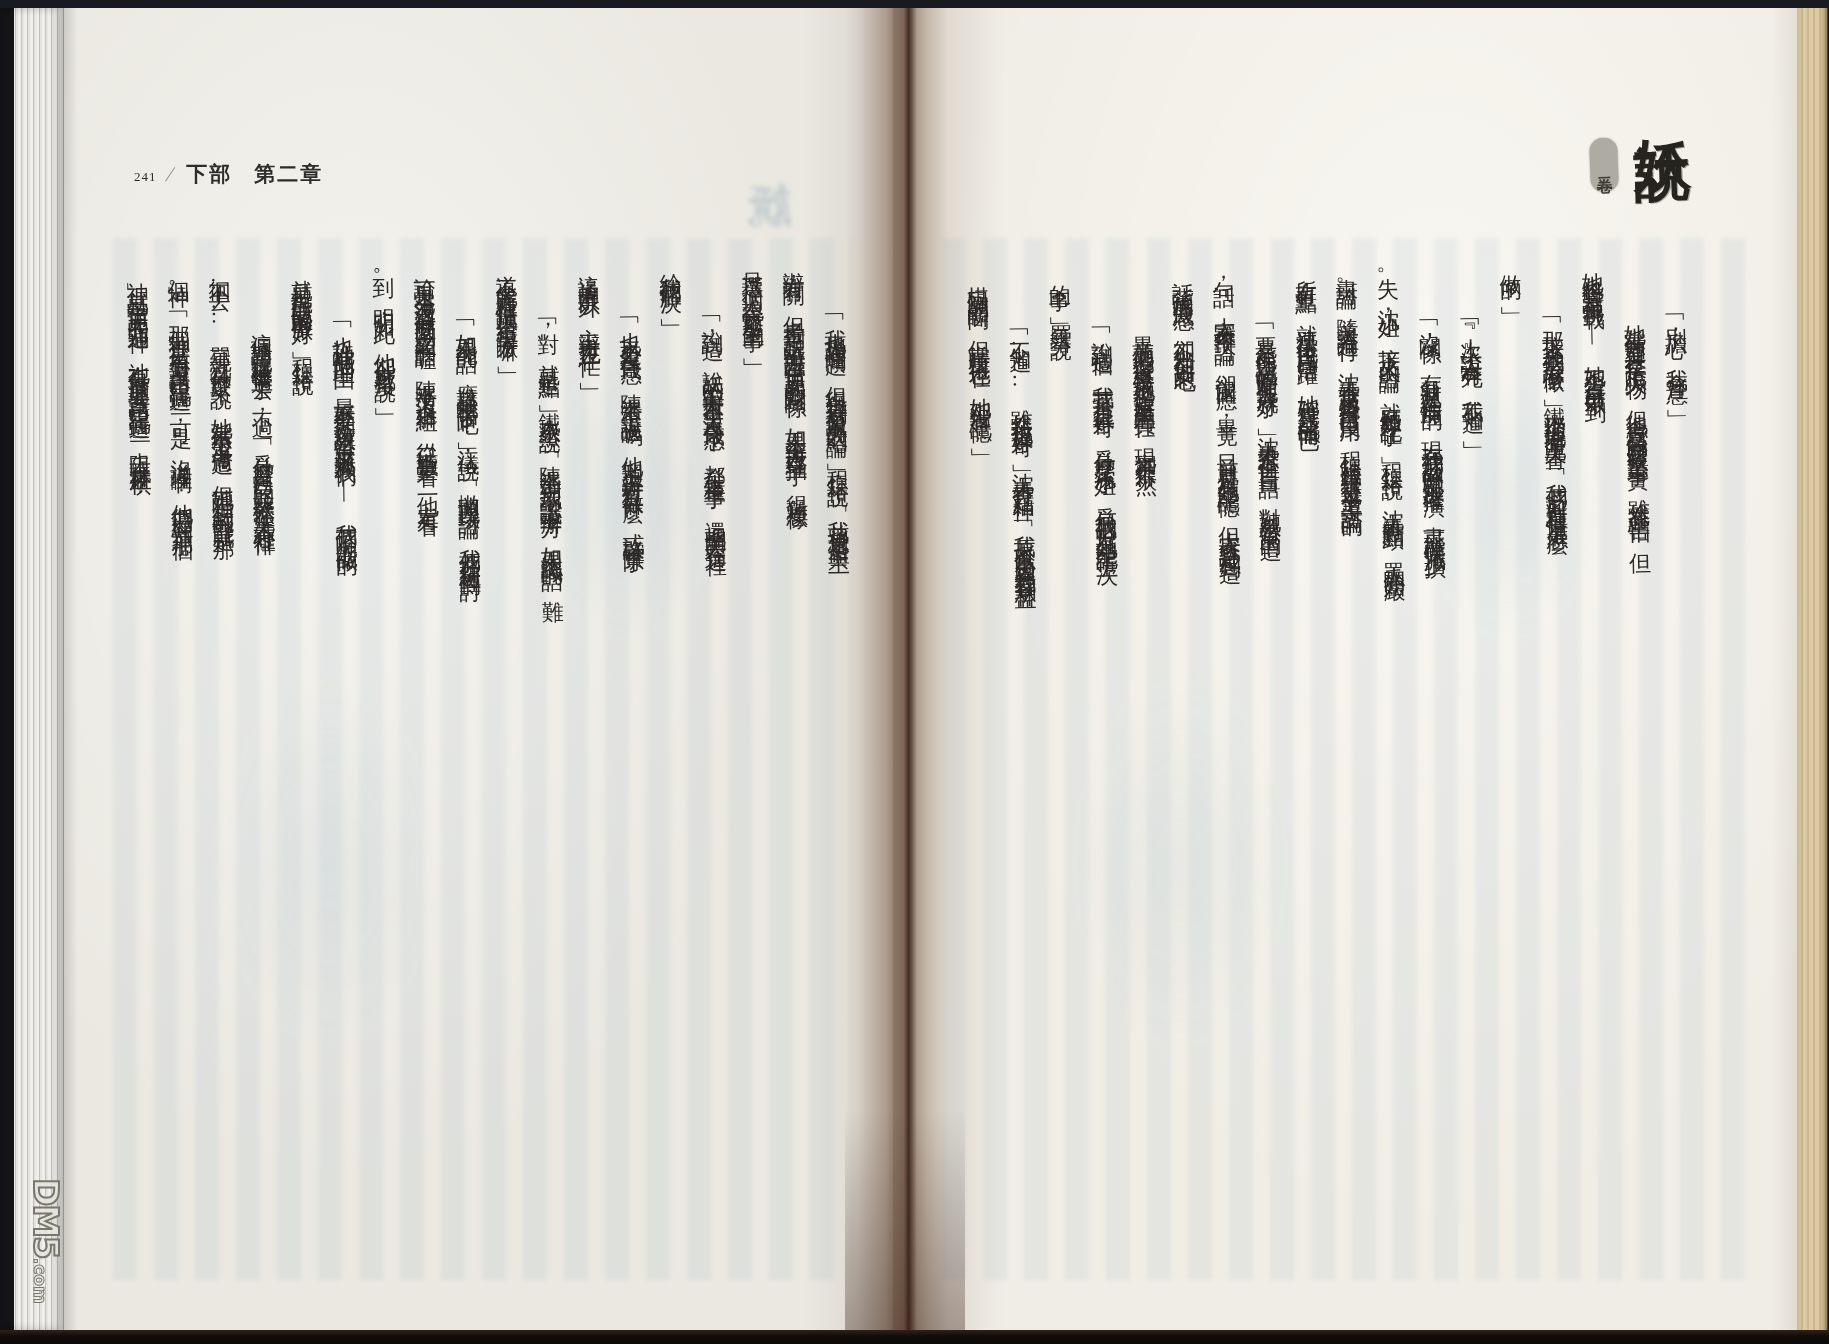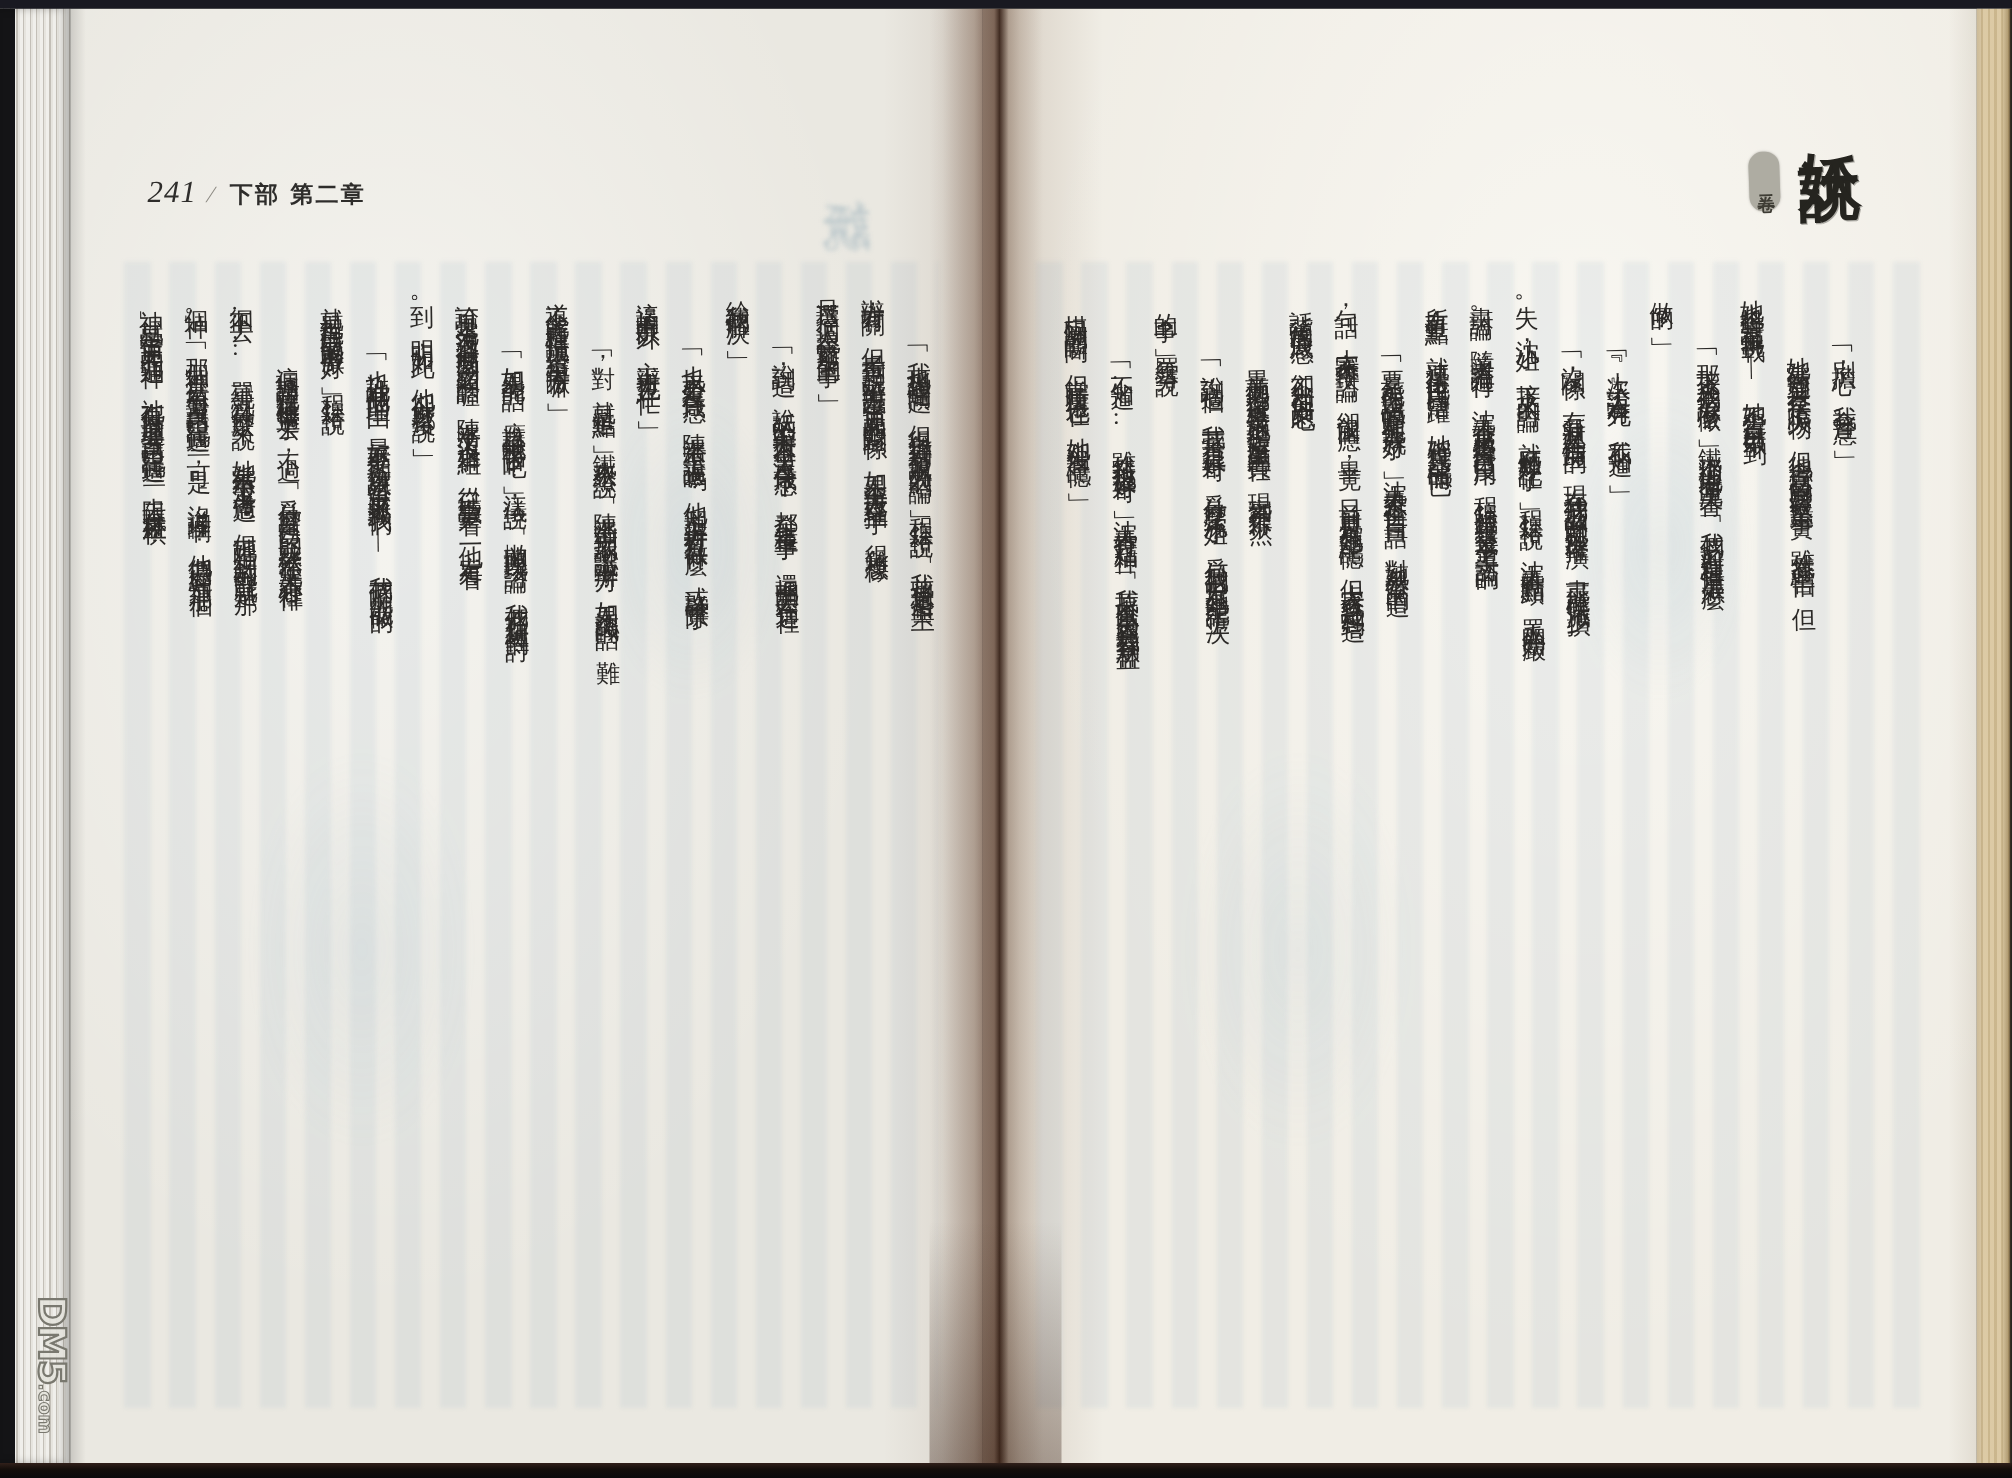--- a/index.html
+++ b/index.html
@@ -49,24 +49,24 @@
     background:
       repeating-linear-gradient(90deg, rgba(146,175,194,0) 0 9px, rgba(146,175,194,.13) 9px 33px,
         rgba(146,175,194,0) 33px 41px),
       radial-gradient(ellipse 120px 200px at 70% 25%, rgba(146,175,194,.12), transparent 70%),
       radial-gradient(ellipse 150px 260px at 30% 60%, rgba(146,175,194,.10), transparent 70%);
     filter:blur(2px); }
 
   
   .header { position:absolute; left:70px; top:152px; color:#2e2d2b; font-size:21px;
             font-weight:600; letter-spacing:2px; white-space:nowrap; }
-  .header .num { font-size:28px; font-weight:500; letter-spacing:1px;font-style:italic; }
+  .header .num { font-size:13px; font-weight:500; letter-spacing:1px; }
   .header .slash { display:inline-block; margin:0 12px 0 10px; color:#8a8880; font-weight:400;
                    transform:skewX(-18deg); }
-  .header .chap { margin-left:9px; }
+  .header .chap { margin-left:22px; }
 
   
   .vtext { position:absolute; top:245px; height:1040px; writing-mode:vertical-rl;
            color:#2b2927; font-size:22px; letter-spacing:4.5px; }
   .page-left  .vtext { right:38px;  transform:rotate(-0.9deg); transform-origin:top right; }
   .page-right .vtext { right:102px; transform:rotate(-1.3deg); transform-origin:top right; }
   .vcol { line-height:41px; white-space:nowrap; text-align:start; }
 
   
   .logo { position:absolute; right:104px; top:90px; writing-mode:vertical-rl; color:#25241f;

